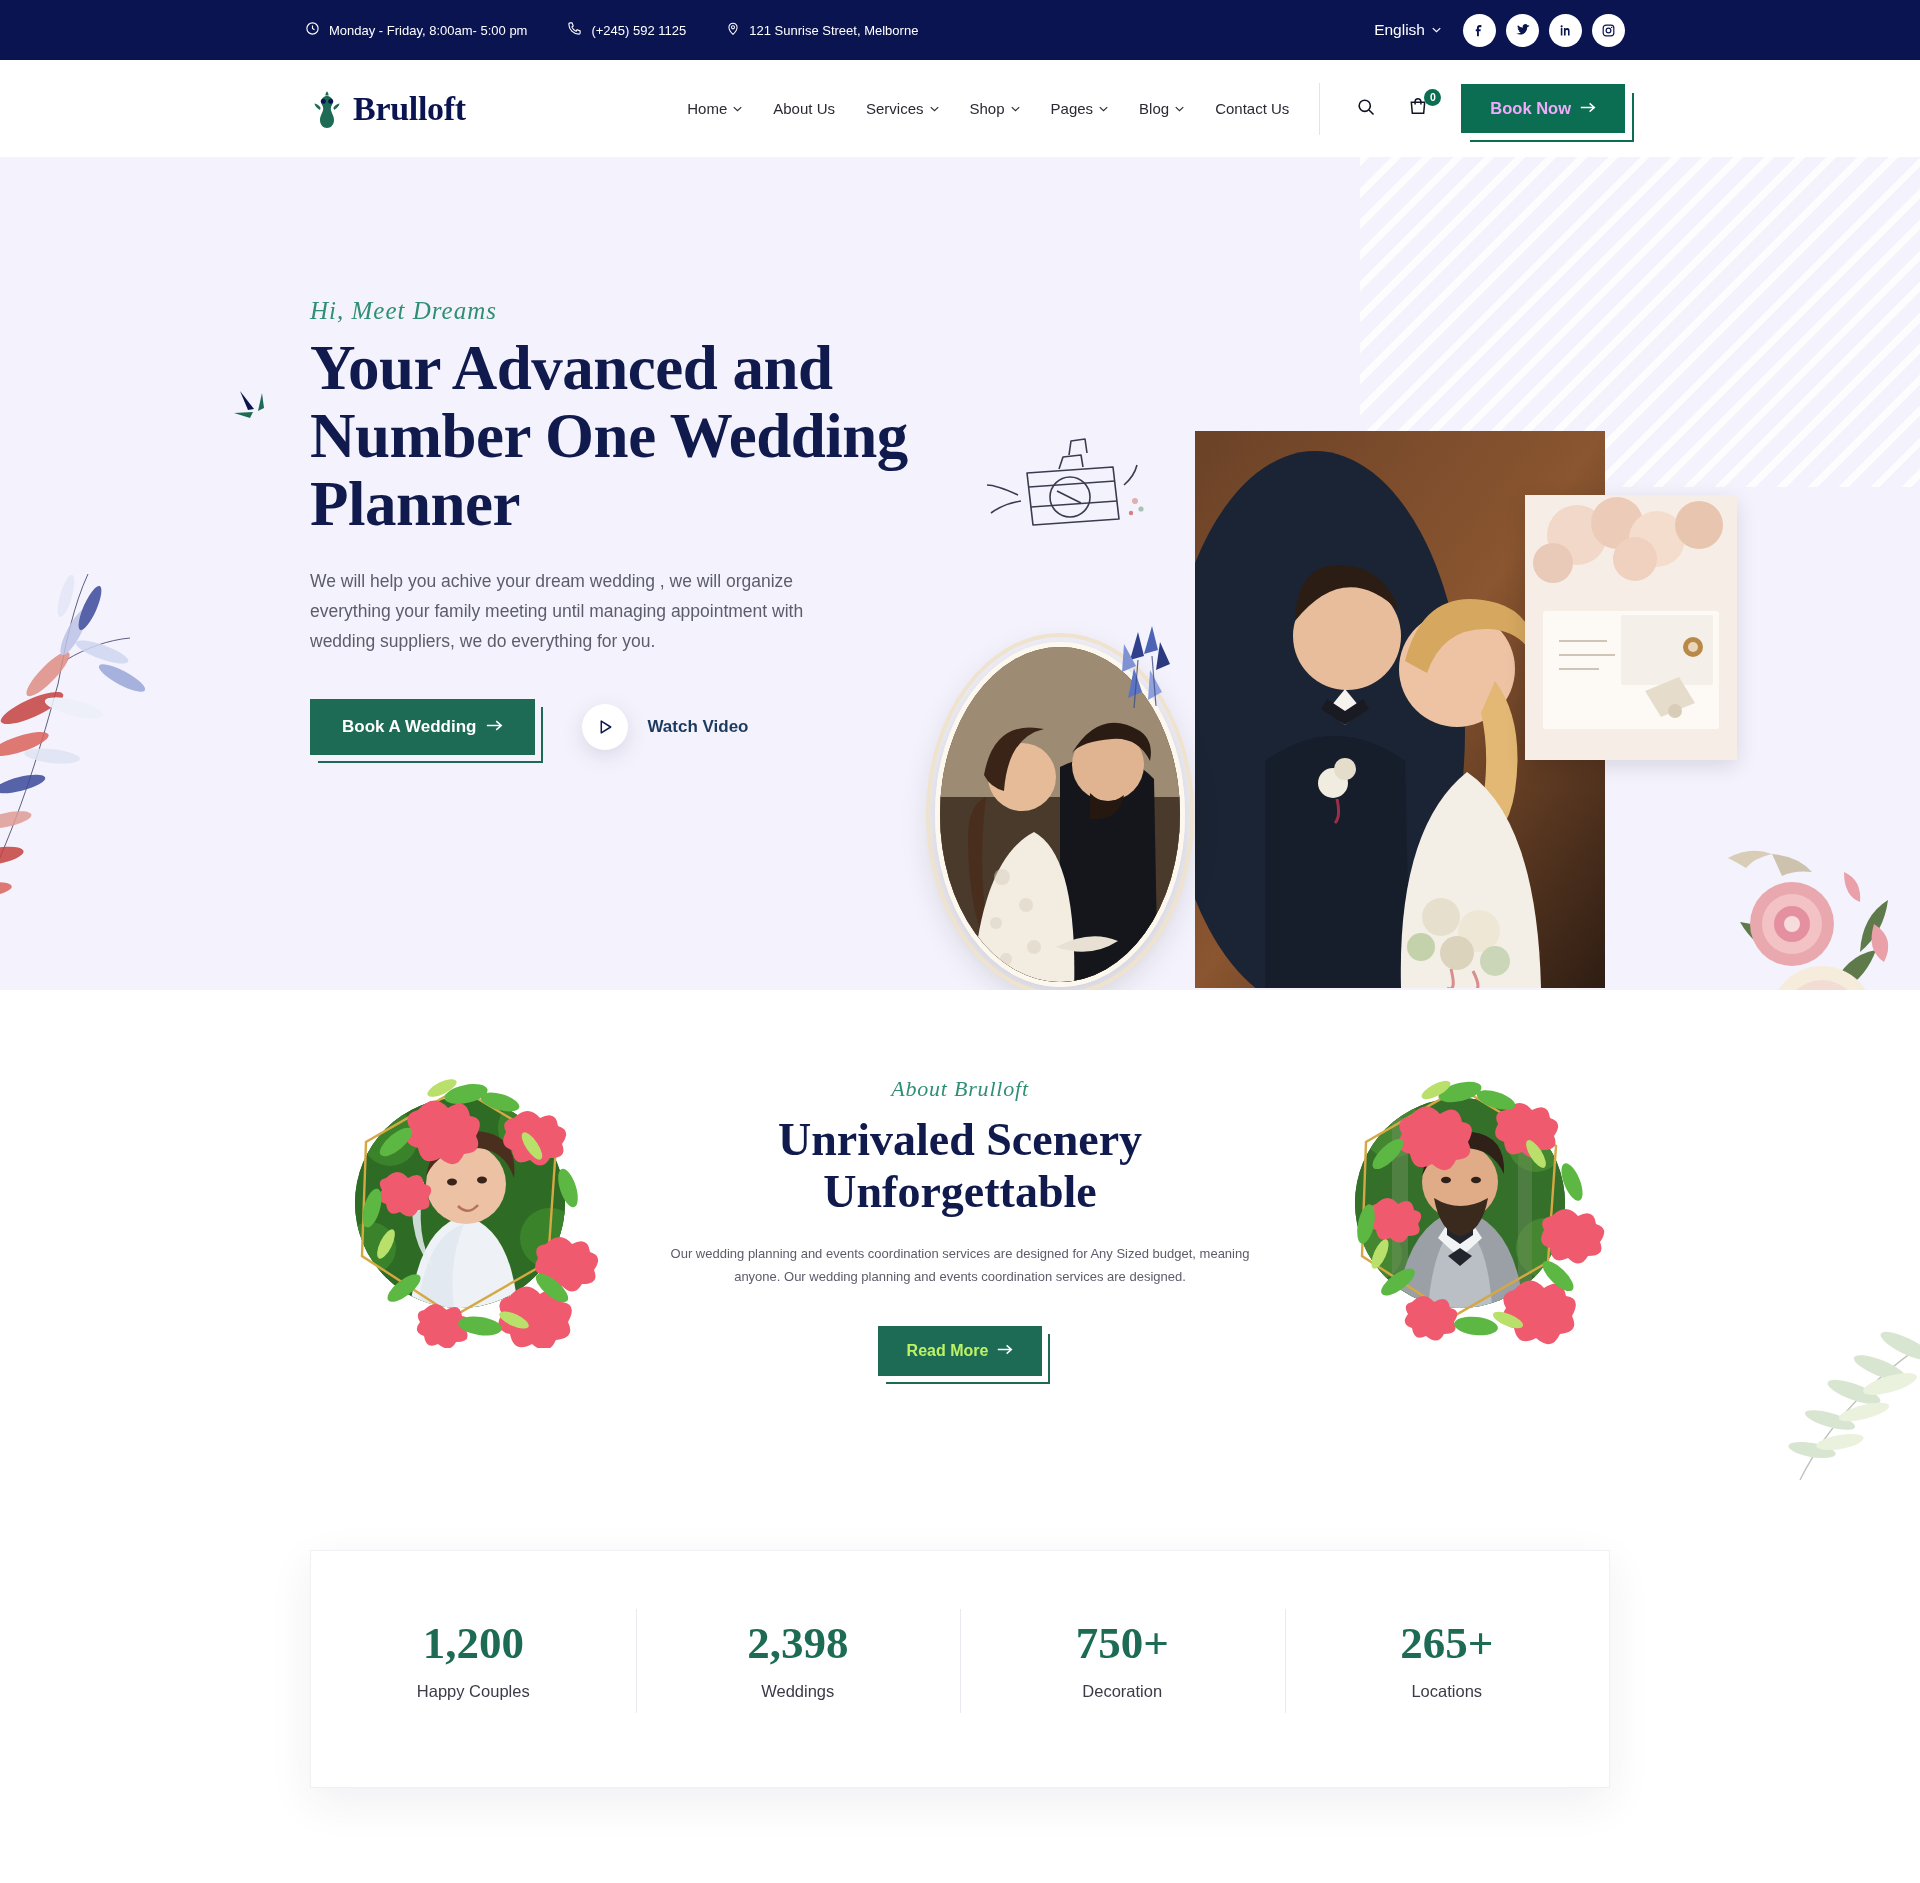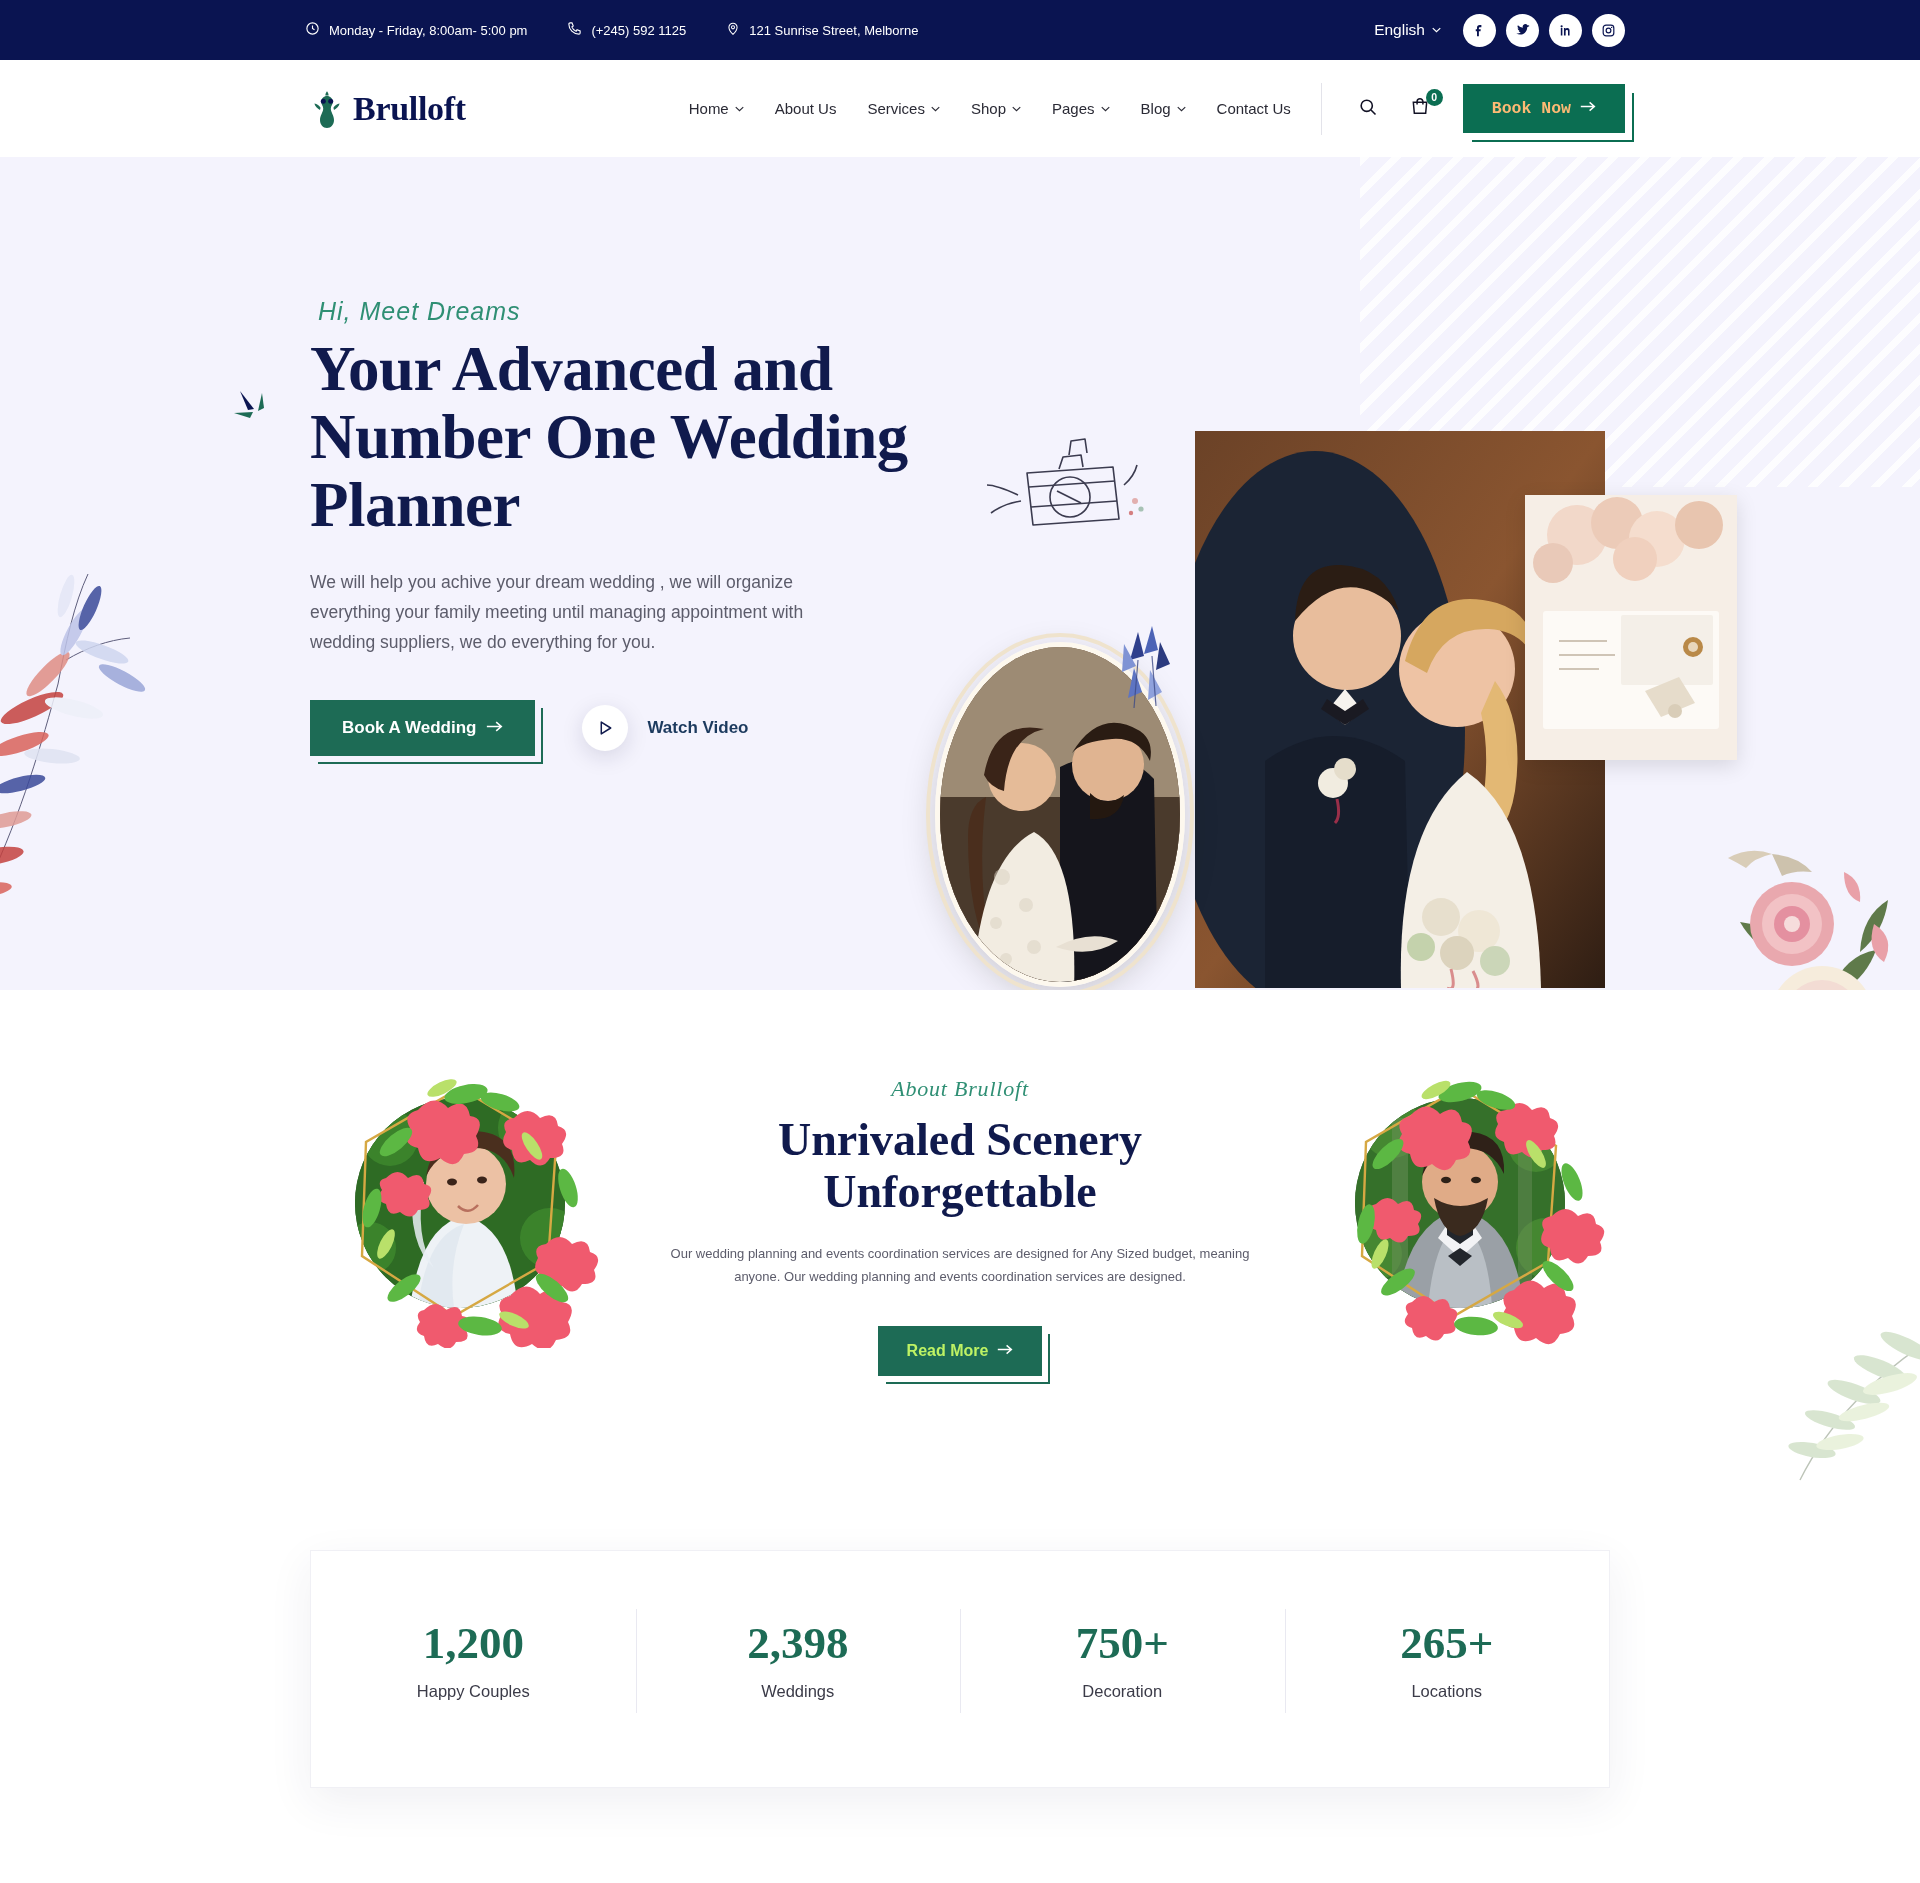--- a/index.html
+++ b/index.html
@@ -62,28 +62,27 @@
   }
   .cart-badge {
     position:absolute; top:-3px; right:-6px;
     background:#0b6e52; color:#fff;
     font-size:10.5px; font-weight:700;
     width:17px; height:17px; border-radius:50%;
     display:flex; align-items:center; justify-content:center;
   }
   .btn-book {
     margin-left:26px;
-    background:#0b6e52; color:#fdba74;
+    background:#0b6e52; color:#f0abfc;
     font-size:16.5px; font-weight:600;
     padding:15px 29px;
     border:none; cursor:pointer;
     display:flex; align-items:center; gap:9px;
     box-shadow:8px 8px 0 -1px rgba(255,255,255,1), 9px 9px 0 0 #0b6e52;
     position:relative;
-    font-family:Liberation Mono, monospace;
   }
 
   
   .hero {
     position:relative;
     height:833px;
     background:#f4f3fd;
     overflow:hidden;
   }
   .hero-stripes {
@@ -91,27 +90,26 @@
     background:repeating-linear-gradient(135deg, rgba(255,255,255,.85) 0 7px, rgba(244,243,253,0) 7px 22px);
     pointer-events:none;
   }
   .hero-inner {
     position:relative; width:1920px; height:833px;
   }
   .hero-copy {
     position:absolute; left:310px; top:140px; width:700px;
   }
   .script-label {
-    font-family:Liberation Sans, sans-serif;
+    font-family:Liberation Serif, serif;
     font-style:italic;
     font-size:25px;
     color:#2f8f74;
     letter-spacing:1px;
     margin-bottom:9px;
-    margin-left:8px;
   }
   .hero-title {
     font-family:"Liberation Serif", serif;
     font-weight:700;
     font-size:63px;
     line-height:1.08;
     color:#101a4d;
     letter-spacing:-0.5px;
   }
   .hero-desc {

